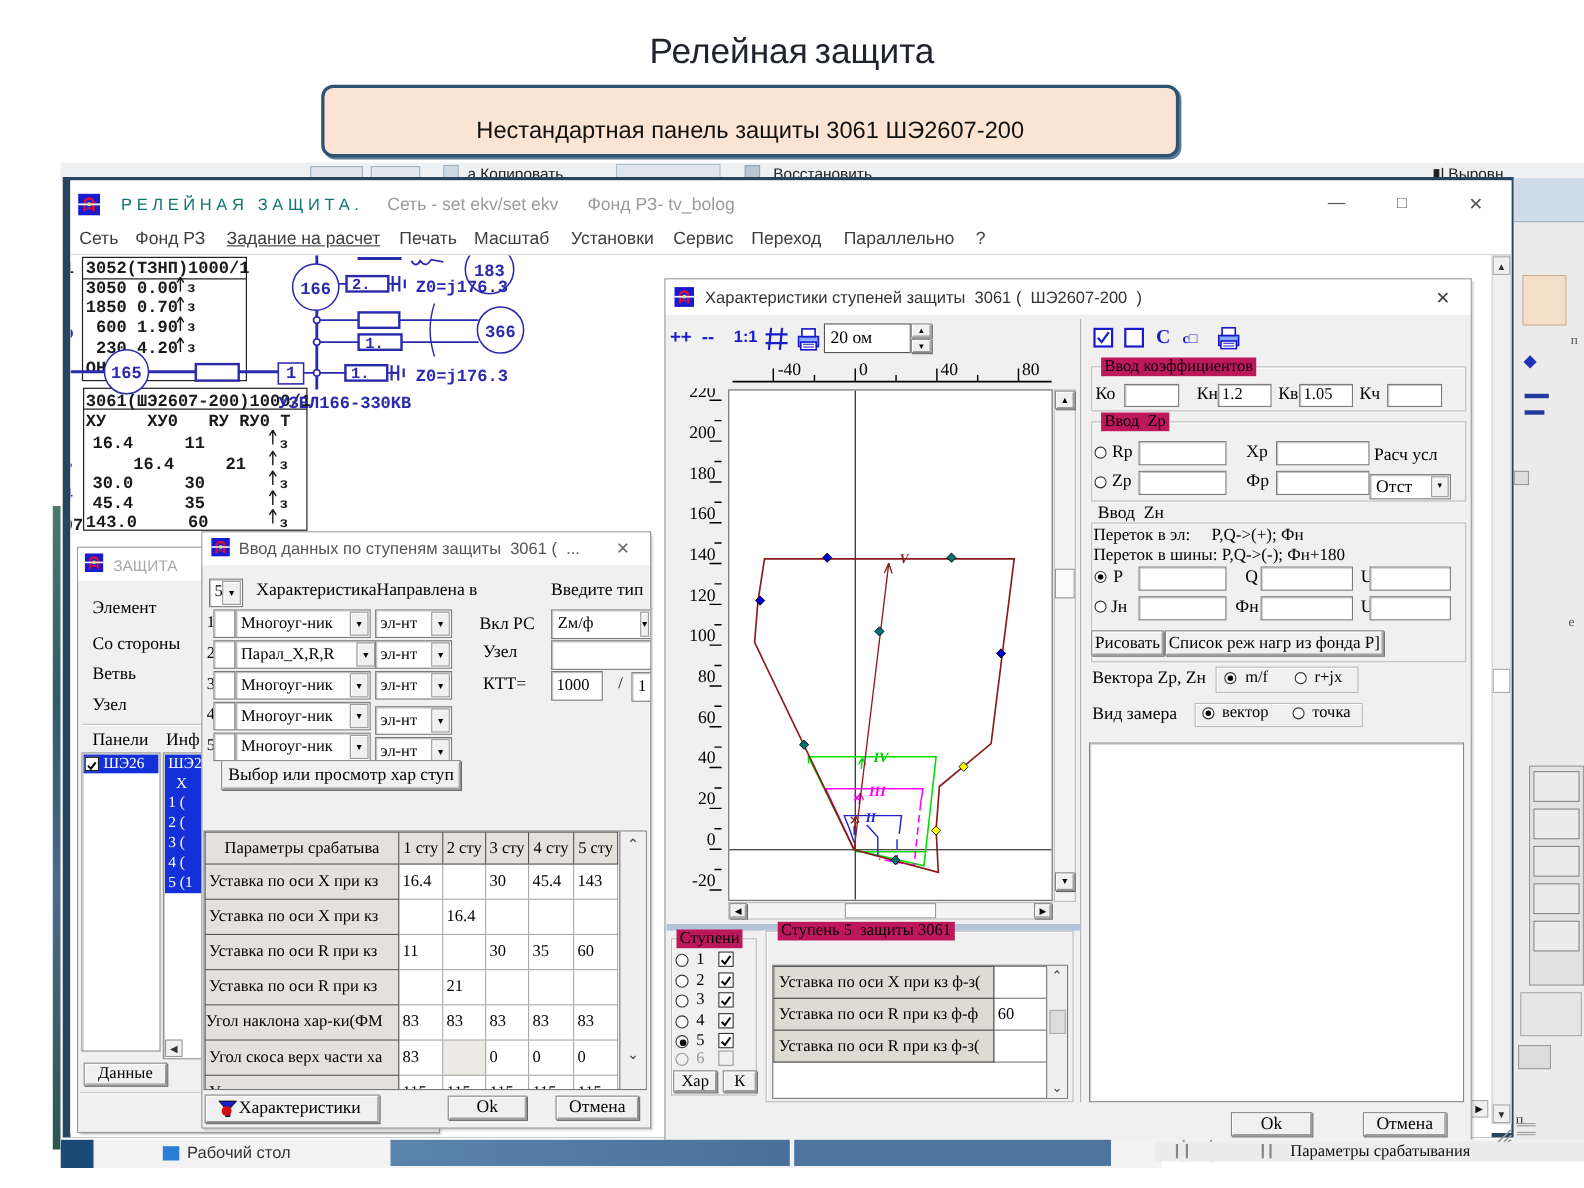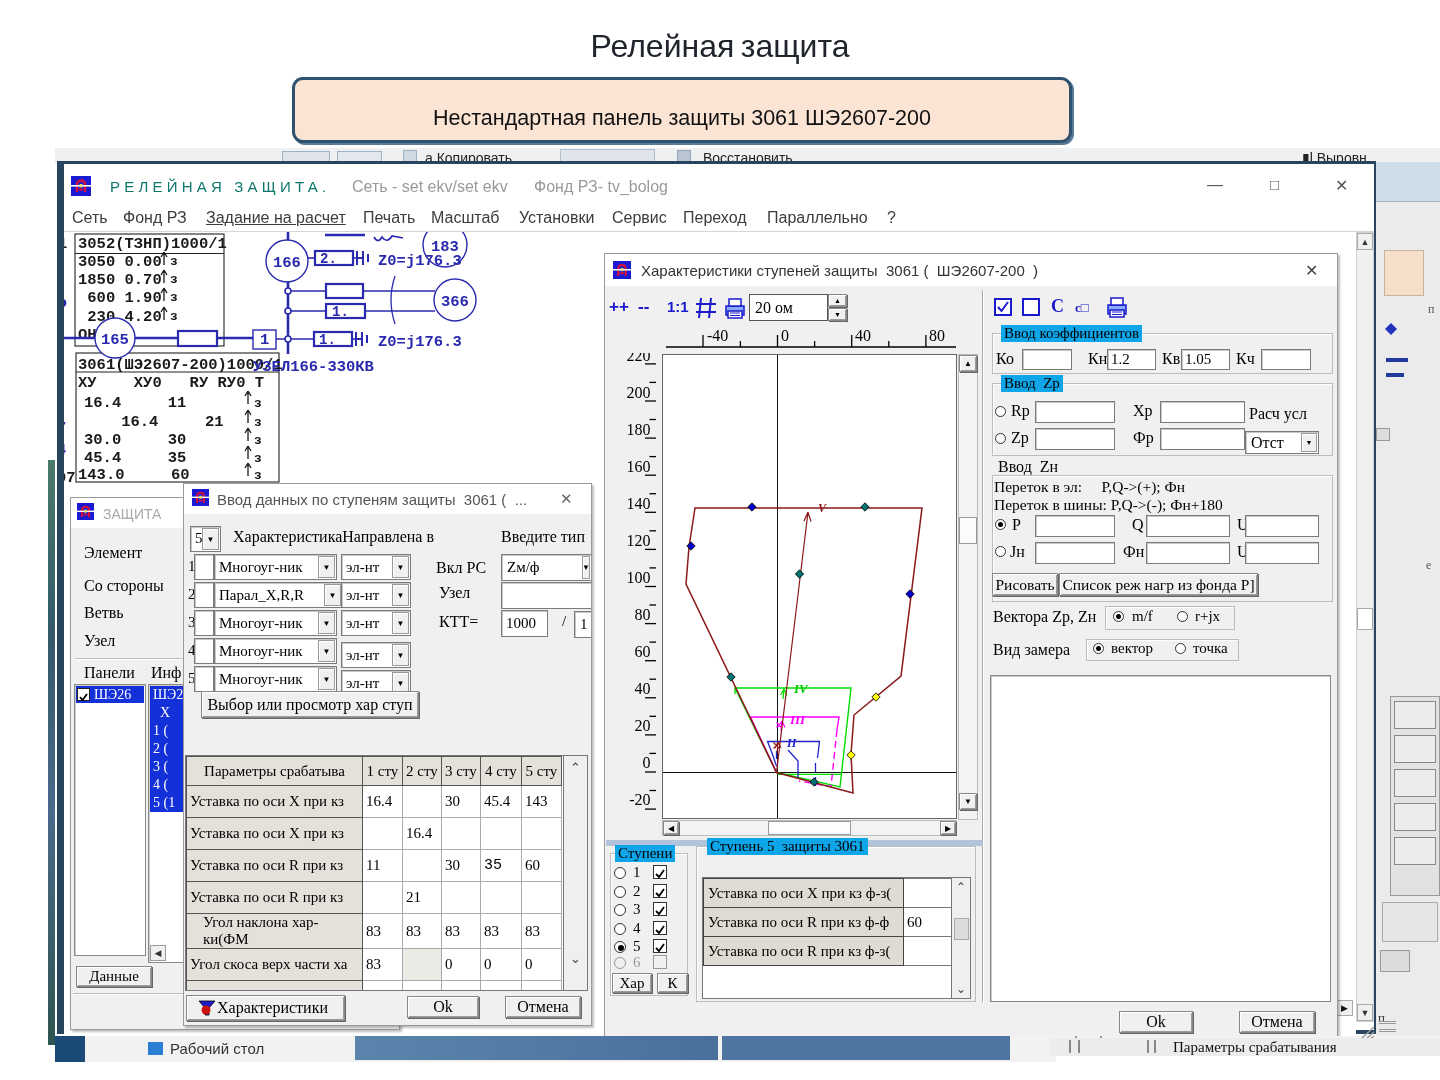--- a/index.html
+++ b/index.html
@@ -3,21 +3,21 @@
 <meta charset="utf-8">
 <style>
 * { margin:0; padding:0; box-sizing:border-box; }
 body { width:1440px; height:1080px; background:#fff; font-family:"Liberation Sans", sans-serif; position:relative; overflow:hidden; }
 .abs { position:absolute; }
 .serif { font-family:"Liberation Serif", serif; }
 
 .btn3d { background:#f0f0f0; border:1px solid #888; box-shadow: inset 1px 1px 0 #fff, inset -1px -1px 0 #9a9a9a, 1px 1px 0 #666; text-align:center; font-family:"Liberation Serif", serif; color:#000; }
 .inpt { background:#fff; border:1px solid #7b7b7b; box-shadow: inset 1px 1px 0 #c8c8c8; }
 .grp { border:1px solid #bdbdbd; box-shadow: inset 1px 1px 0 #fff; }
-.grp-label { position:absolute; top:-9px; left:8px; background:#0ea5e9; padding:0 3px; font-family:"Liberation Serif", serif; }
+.grp-label { position:absolute; top:-9px; left:8px; background:#be185d; padding:0 3px; font-family:"Liberation Serif", serif; }
 .ddbtn { position:absolute; right:1px; top:1px; bottom:1px; width:17px; background:#f0f0f0; border:1px solid #999; box-shadow: inset 1px 1px 0 #fff; font-size:8px; color:#000; display:flex; align-items:center; justify-content:center; }
 </style>
 </head>
 <body>
 
 <div class="abs" id="slide-title" style="left:0; right:0; top:28px; text-align:center; font-size:32px; color:#20242c;">Релейная защита</div>
 
 <div class="abs" style="left:292px; top:77px; width:780px; height:66px; background:#fce4d4; border:3.5px solid #2e5270; border-radius:11px; box-shadow:2px 2px 0 #5a7a96;"></div>
 <div class="abs" style="left:292px; top:106px; width:780px; text-align:center; font-size:21.5px; color:#111;">Нестандартная панель защиты 3061 ШЭ2607-200</div>
 
@@ -359,33 +359,33 @@
             <td style="border:1px solid #aaa; padding-left:3px;">16.4</td>
             <td style="border:1px solid #aaa;"></td>
             <td style="border:1px solid #aaa;"></td>
             <td style="border:1px solid #aaa;"></td>
       </tr>
       <tr style="height:32px;">
         <td style="border:1px solid #555; background:#e4e1da; padding-left:3px;">Уставка по оси R при кз</td>
         <td style="border:1px solid #aaa; padding-left:3px;">11</td>
             <td style="border:1px solid #aaa;"></td>
             <td style="border:1px solid #aaa; padding-left:3px;">30</td>
-            <td style="border:1px solid #aaa; padding-left:3px;font-family:Liberation Mono, monospace;">35</td>
+            <td style="border:1px solid #aaa; padding-left:3px;">35</td>
             <td style="border:1px solid #aaa; padding-left:3px;">60</td>
       </tr>
       <tr style="height:32px;">
         <td style="border:1px solid #555; background:#e4e1da; padding-left:3px;">Уставка по оси R при кз</td>
         <td style="border:1px solid #aaa;"></td>
             <td style="border:1px solid #aaa; padding-left:3px;">21</td>
             <td style="border:1px solid #aaa;"></td>
             <td style="border:1px solid #aaa;"></td>
             <td style="border:1px solid #aaa;"></td>
       </tr>
       <tr style="height:32px;">
-        <td style="border:1px solid #555; background:#e4e1da; padding-left:16px;">Угол наклона хар-ки(ФМ</td>
+        <td style="border:1px solid #555; background:#e4e1da; padding-left:0;">Угол наклона хар-ки(ФМ</td>
         <td style="border:1px solid #aaa; padding-left:3px;">83</td>
             <td style="border:1px solid #aaa; padding-left:3px;">83</td>
             <td style="border:1px solid #aaa; padding-left:3px;">83</td>
             <td style="border:1px solid #aaa; padding-left:3px;">83</td>
             <td style="border:1px solid #aaa; padding-left:3px;">83</td>
       </tr>
       <tr style="height:32px;">
         <td style="border:1px solid #555; background:#e4e1da; padding-left:3px;">Угол скоса верх части ха</td>
         <td style="border:1px solid #aaa; padding-left:3px;">83</td>
             <td style="border:1px solid #aaa; background:#eceae5;"></td>

